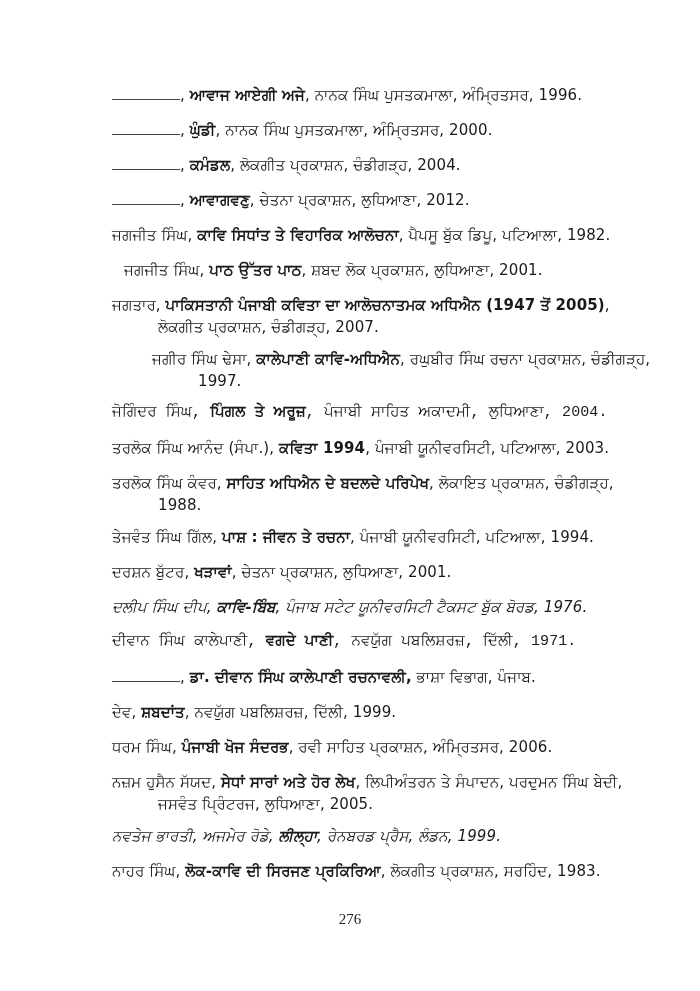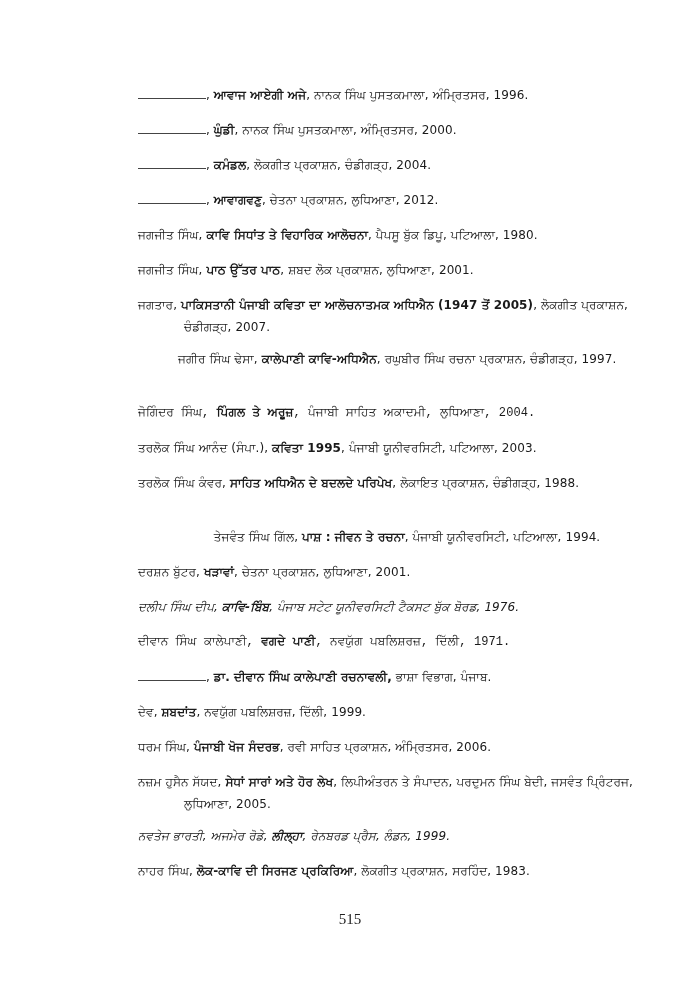--- a/index.html
+++ b/index.html
@@ -1,46 +1,46 @@
 <!DOCTYPE html>
 <html><head>
 <meta charset="utf-8">
 <style>
   html, body { margin:0; padding:0; background:#ffffff; }
   body { width:700px; height:991px; position:relative; overflow:hidden;
          font-family:"DejaVu Sans", sans-serif; color:#1a1a1a; }
   .page { position:absolute; left:0; top:0; width:700px; height:991px; }
-  .entry { position:absolute; left:138px; width:492px; font-size:12px; line-height:22px;
+  .entry { position:absolute; left:112px; width:492px; font-size:15px; line-height:22px;
            padding-left:46px; text-indent:-46px; letter-spacing:0.1px; }
   .entry .title { font-weight:bold; }
   .blank { display:inline-block; width:68px; border-bottom:1px solid #444; height:12px; vertical-align:baseline; text-indent:0; }
   .page-number { position:absolute; left:0; width:700px; top:911px; text-align:center;
                  font-family:"Liberation Serif", serif; font-size:15px; color:#222; }
 </style>
 </head>
 <body>
 
 <div class="page">
   <div id="entries">
       <div class="entry" style="top: 84px;"><span class="blank"></span><span>, </span><span class="title">ਆਵਾਜ ਆਏਗੀ ਅਜੇ</span><span class="rest">, ਨਾਨਕ ਸਿੰਘ ਪੁਸਤਕਮਾਲਾ, ਅੰਮ੍ਰਿਤਸਰ, 1996.</span></div>
       <div class="entry" style="top: 119px;"><span class="blank"></span><span>, </span><span class="title">ਘੁੰਡੀ</span><span class="rest">, ਨਾਨਕ ਸਿੰਘ ਪੁਸਤਕਮਾਲਾ, ਅੰਮ੍ਰਿਤਸਰ, 2000.</span></div>
       <div class="entry" style="top: 154px;"><span class="blank"></span><span>, </span><span class="title">ਕਮੰਡਲ</span><span class="rest">, ਲੋਕਗੀਤ ਪ੍ਰਕਾਸ਼ਨ, ਚੰਡੀਗੜ੍ਹ, 2004.</span></div>
       <div class="entry" style="top: 189px;"><span class="blank"></span><span>, </span><span class="title">ਆਵਾਗਵਣੁ</span><span class="rest">, ਚੇਤਨਾ ਪ੍ਰਕਾਸ਼ਨ, ਲੁਧਿਆਣਾ, 2012.</span></div>
-      <div class="entry" style="top: 224px;"><span class="author">ਜਗਜੀਤ ਸਿੰਘ, </span><span class="title">ਕਾਵਿ ਸਿਧਾਂਤ ਤੇ ਵਿਹਾਰਿਕ ਆਲੋਚਨਾ</span><span class="rest">, ਪੈਪਸੂ ਬੁੱਕ ਡਿਪੂ, ਪਟਿਆਲਾ, 1980.</span></div>
-      <div class="entry" style="top: 259px;"><span class="author">ਜਗਜੀਤ ਸਿੰਘ, </span><span class="title">ਪਾਠ ਉੱਤਰ ਪਾਠ</span><span class="rest">, ਸ਼ਬਦ ਲੋਕ ਪ੍ਰਕਾਸ਼ਨ, ਲੁਧਿਆਣਾ, 2001.</span></div>
+      <div class="entry" style="top: 224px;"><span class="author">ਜਗਜੀਤ ਸਿੰਘ, </span><span class="title">ਕਾਵਿ ਸਿਧਾਂਤ ਤੇ ਵਿਹਾਰਿਕ ਆਲੋਚਨਾ</span><span class="rest">, ਪੈਪਸੂ ਬੁੱਕ ਡਿਪੂ, ਪਟਿਆਲਾ, 1982.</span></div>
+      <div class="entry" style="top: 259px; margin-left: 12px;"><span class="author">ਜਗਜੀਤ ਸਿੰਘ, </span><span class="title">ਪਾਠ ਉੱਤਰ ਪਾਠ</span><span class="rest">, ਸ਼ਬਦ ਲੋਕ ਪ੍ਰਕਾਸ਼ਨ, ਲੁਧਿਆਣਾ, 2001.</span></div>
       <div class="entry" style="top: 294px;"><span class="author">ਜਗਤਾਰ, </span><span class="title">ਪਾਕਿਸਤਾਨੀ ਪੰਜਾਬੀ ਕਵਿਤਾ ਦਾ ਆਲੋਚਨਾਤਮਕ ਅਧਿਐਨ (1947 ਤੋਂ 2005)</span><span class="rest">, ਲੋਕਗੀਤ ਪ੍ਰਕਾਸ਼ਨ, ਚੰਡੀਗੜ੍ਹ, 2007.</span></div>
       <div class="entry" style="top: 348px; margin-left: 40px;"><span class="author">ਜਗੀਰ ਸਿੰਘ ਢੇਸਾ, </span><span class="title">ਕਾਲੇਪਾਣੀ ਕਾਵਿ-ਅਧਿਐਨ</span><span class="rest">, ਰਘੁਬੀਰ ਸਿੰਘ ਰਚਨਾ ਪ੍ਰਕਾਸ਼ਨ, ਚੰਡੀਗੜ੍ਹ, 1997.</span></div>
       <div class="entry" style="top: 402px; font-family: Liberation Mono, monospace;"><span class="author">ਜੋਗਿੰਦਰ ਸਿੰਘ, </span><span class="title">ਪਿੰਗਲ ਤੇ ਅਰੂਜ਼</span><span class="rest">, ਪੰਜਾਬੀ ਸਾਹਿਤ ਅਕਾਦਮੀ, ਲੁਧਿਆਣਾ, 2004.</span></div>
-      <div class="entry" style="top: 437px;"><span class="author">ਤਰਲੋਕ ਸਿੰਘ ਆਨੰਦ (ਸੰਪਾ.), </span><span class="title">ਕਵਿਤਾ 1995</span><span class="rest">, ਪੰਜਾਬੀ ਯੂਨੀਵਰਸਿਟੀ, ਪਟਿਆਲਾ, 2003.</span></div>
+      <div class="entry" style="top: 437px;"><span class="author">ਤਰਲੋਕ ਸਿੰਘ ਆਨੰਦ (ਸੰਪਾ.), </span><span class="title">ਕਵਿਤਾ 1994</span><span class="rest">, ਪੰਜਾਬੀ ਯੂਨੀਵਰਸਿਟੀ, ਪਟਿਆਲਾ, 2003.</span></div>
       <div class="entry" style="top: 472px;"><span class="author">ਤਰਲੋਕ ਸਿੰਘ ਕੰਵਰ, </span><span class="title">ਸਾਹਿਤ ਅਧਿਐਨ ਦੇ ਬਦਲਦੇ ਪਰਿਪੇਖ</span><span class="rest">, ਲੋਕਾਇਤ ਪ੍ਰਕਾਸ਼ਨ, ਚੰਡੀਗੜ੍ਹ, 1988.</span></div>
-      <div class="entry" style="top: 526px; text-align: center;"><span class="author">ਤੇਜਵੰਤ ਸਿੰਘ ਗਿੱਲ, </span><span class="title">ਪਾਸ਼ : ਜੀਵਨ ਤੇ ਰਚਨਾ</span><span class="rest">, ਪੰਜਾਬੀ ਯੂਨੀਵਰਸਿਟੀ, ਪਟਿਆਲਾ, 1994.</span></div>
+      <div class="entry" style="top: 526px;"><span class="author">ਤੇਜਵੰਤ ਸਿੰਘ ਗਿੱਲ, </span><span class="title">ਪਾਸ਼ : ਜੀਵਨ ਤੇ ਰਚਨਾ</span><span class="rest">, ਪੰਜਾਬੀ ਯੂਨੀਵਰਸਿਟੀ, ਪਟਿਆਲਾ, 1994.</span></div>
       <div class="entry" style="top: 561px;"><span class="author">ਦਰਸ਼ਨ ਬੁੱਟਰ, </span><span class="title">ਖੜਾਵਾਂ</span><span class="rest">, ਚੇਤਨਾ ਪ੍ਰਕਾਸ਼ਨ, ਲੁਧਿਆਣਾ, 2001.</span></div>
       <div class="entry" style="top: 596px; font-style: italic;"><span class="author">ਦਲੀਪ ਸਿੰਘ ਦੀਪ, </span><span class="title">ਕਾਵਿ-ਬਿੰਬ</span><span class="rest">, ਪੰਜਾਬ ਸਟੇਟ ਯੂਨੀਵਰਸਿਟੀ ਟੈਕਸਟ ਬੁੱਕ ਬੋਰਡ, 1976.</span></div>
       <div class="entry" style="top: 631px; font-family: Liberation Mono, monospace;"><span class="author">ਦੀਵਾਨ ਸਿੰਘ ਕਾਲੇਪਾਣੀ, </span><span class="title">ਵਗਦੇ ਪਾਣੀ</span><span class="rest">, ਨਵਯੁੱਗ ਪਬਲਿਸ਼ਰਜ਼, ਦਿੱਲੀ, 1971.</span></div>
       <div class="entry" style="top: 666px;"><span class="blank"></span><span>, </span><span class="title">ਡਾ. ਦੀਵਾਨ ਸਿੰਘ ਕਾਲੇਪਾਣੀ ਰਚਨਾਵਲੀ,</span><span class="rest"> ਭਾਸ਼ਾ ਵਿਭਾਗ, ਪੰਜਾਬ.</span></div>
       <div class="entry" style="top: 701px;"><span class="author">ਦੇਵ, </span><span class="title">ਸ਼ਬਦਾਂਤ</span><span class="rest">, ਨਵਯੁੱਗ ਪਬਲਿਸ਼ਰਜ਼, ਦਿੱਲੀ, 1999.</span></div>
       <div class="entry" style="top: 736px;"><span class="author">ਧਰਮ ਸਿੰਘ, </span><span class="title">ਪੰਜਾਬੀ ਖੋਜ ਸੰਦਰਭ</span><span class="rest">, ਰਵੀ ਸਾਹਿਤ ਪ੍ਰਕਾਸ਼ਨ, ਅੰਮ੍ਰਿਤਸਰ, 2006.</span></div>
       <div class="entry" style="top: 771px;"><span class="author">ਨਜ਼ਮ ਹੁਸੈਨ ਸੱਯਦ, </span><span class="title">ਸੇਧਾਂ ਸਾਰਾਂ ਅਤੇ ਹੋਰ ਲੇਖ</span><span class="rest">, ਲਿਪੀਅੰਤਰਨ ਤੇ ਸੰਪਾਦਨ, ਪਰਦੁਮਨ ਸਿੰਘ ਬੇਦੀ, ਜਸਵੰਤ ਪ੍ਰਿੰਟਰਜ, ਲੁਧਿਆਣਾ, 2005.</span></div>
       <div class="entry" style="top: 825px; font-style: italic;"><span class="author">ਨਵਤੇਜ ਭਾਰਤੀ, ਅਜਮੇਰ ਰੋਡੇ, </span><span class="title">ਲੀਲ੍ਹਾ</span><span class="rest">, ਰੇਨਬਰਡ ਪ੍ਰੈਸ, ਲੰਡਨ, 1999.</span></div>
       <div class="entry" style="top: 860px;"><span class="author">ਨਾਹਰ ਸਿੰਘ, </span><span class="title">ਲੋਕ-ਕਾਵਿ ਦੀ ਸਿਰਜਣ ਪ੍ਰਕਿਰਿਆ</span><span class="rest">, ਲੋਕਗੀਤ ਪ੍ਰਕਾਸ਼ਨ, ਸਰਹਿੰਦ, 1983.</span></div>
     </div>
-  <div class="page-number">515</div>
+  <div class="page-number">276</div>
 </div>
 
 </body></html>

